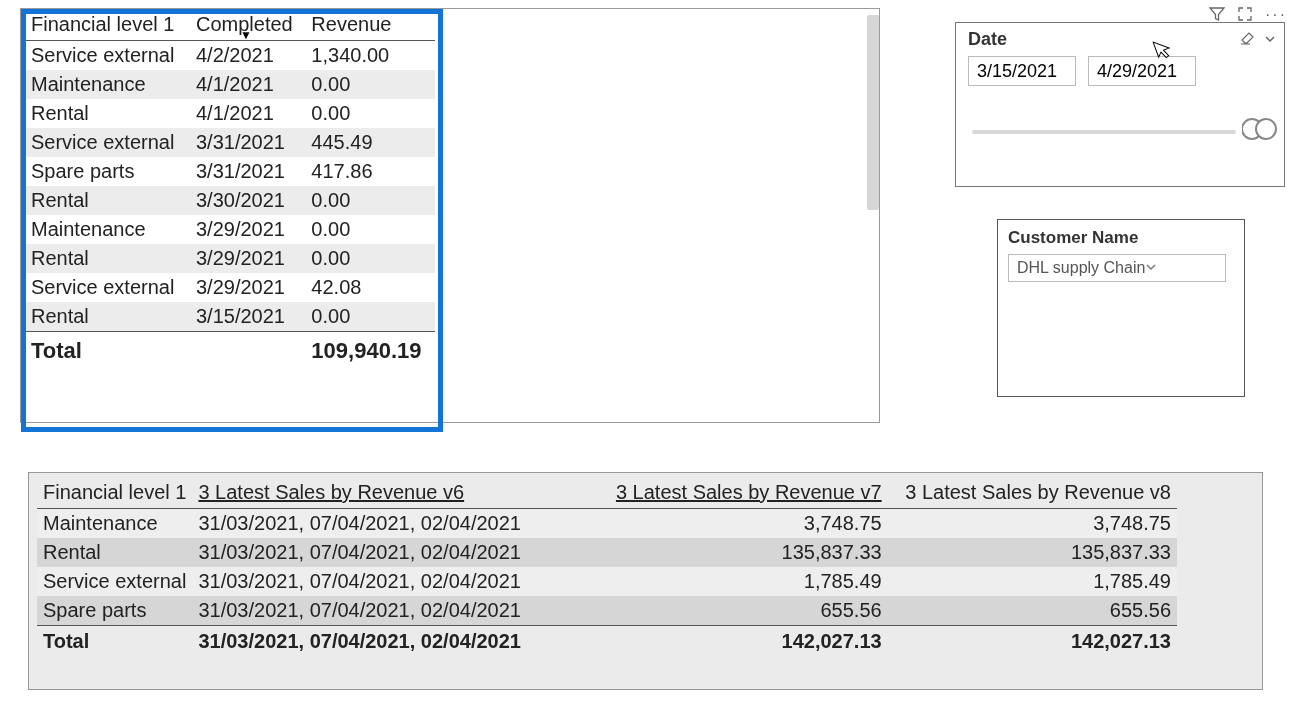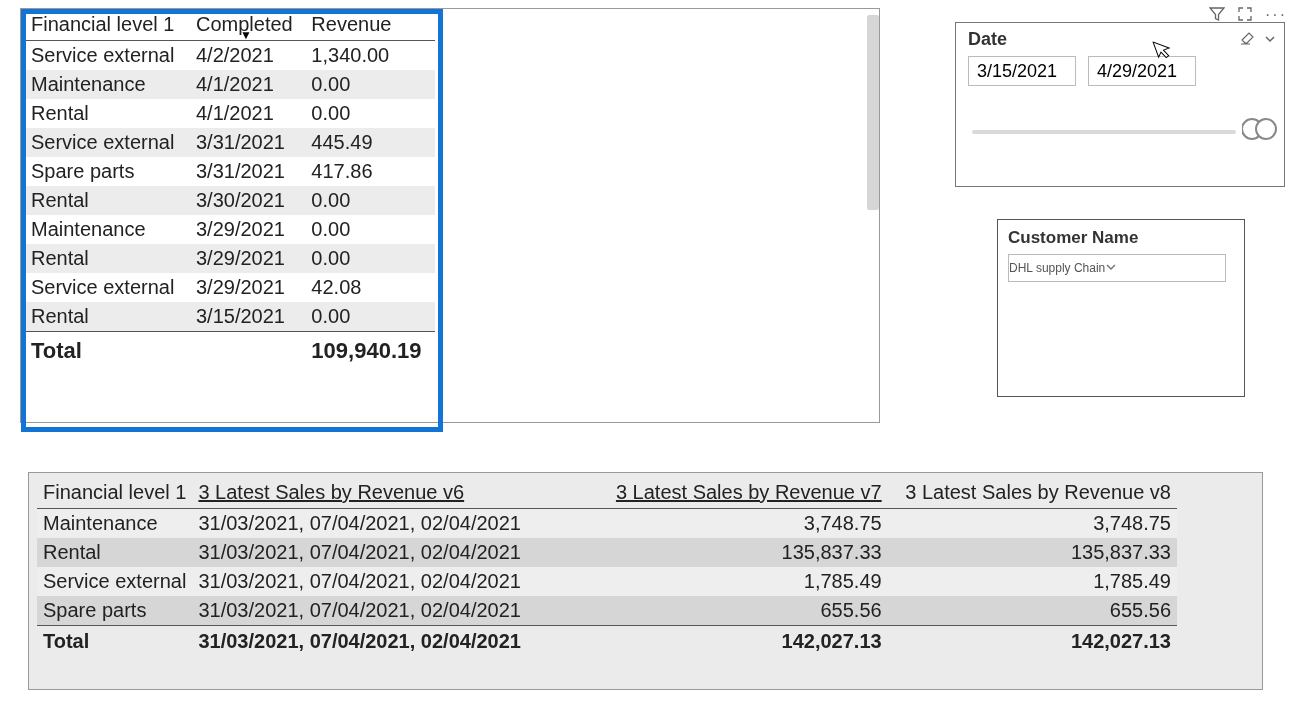--- a/index.html
+++ b/index.html
@@ -129,22 +129,22 @@
     margin-left:42px;
   }
   .customer-card .label {
     font-size:17px; font-weight:600; color:#333;
     margin-bottom:6px;
   }
   .customer-select {
     width:218px; height:28px;
     border:1px solid #bbb;
     display:flex; align-items:center;
-    padding:0 0;
-    font-size:12px; color:#555;
+    padding:0 8px;
+    font-size:16px; color:#555;
     cursor:pointer;
   }
   .customer-select .chev { color:#777; font-size:13px; }
   
   .table2-wrap {
     position:absolute;
     left:28px; top:472px;
     width:1235px; height:218px;
     border:1px solid #999;
     background:#ebebeb;

